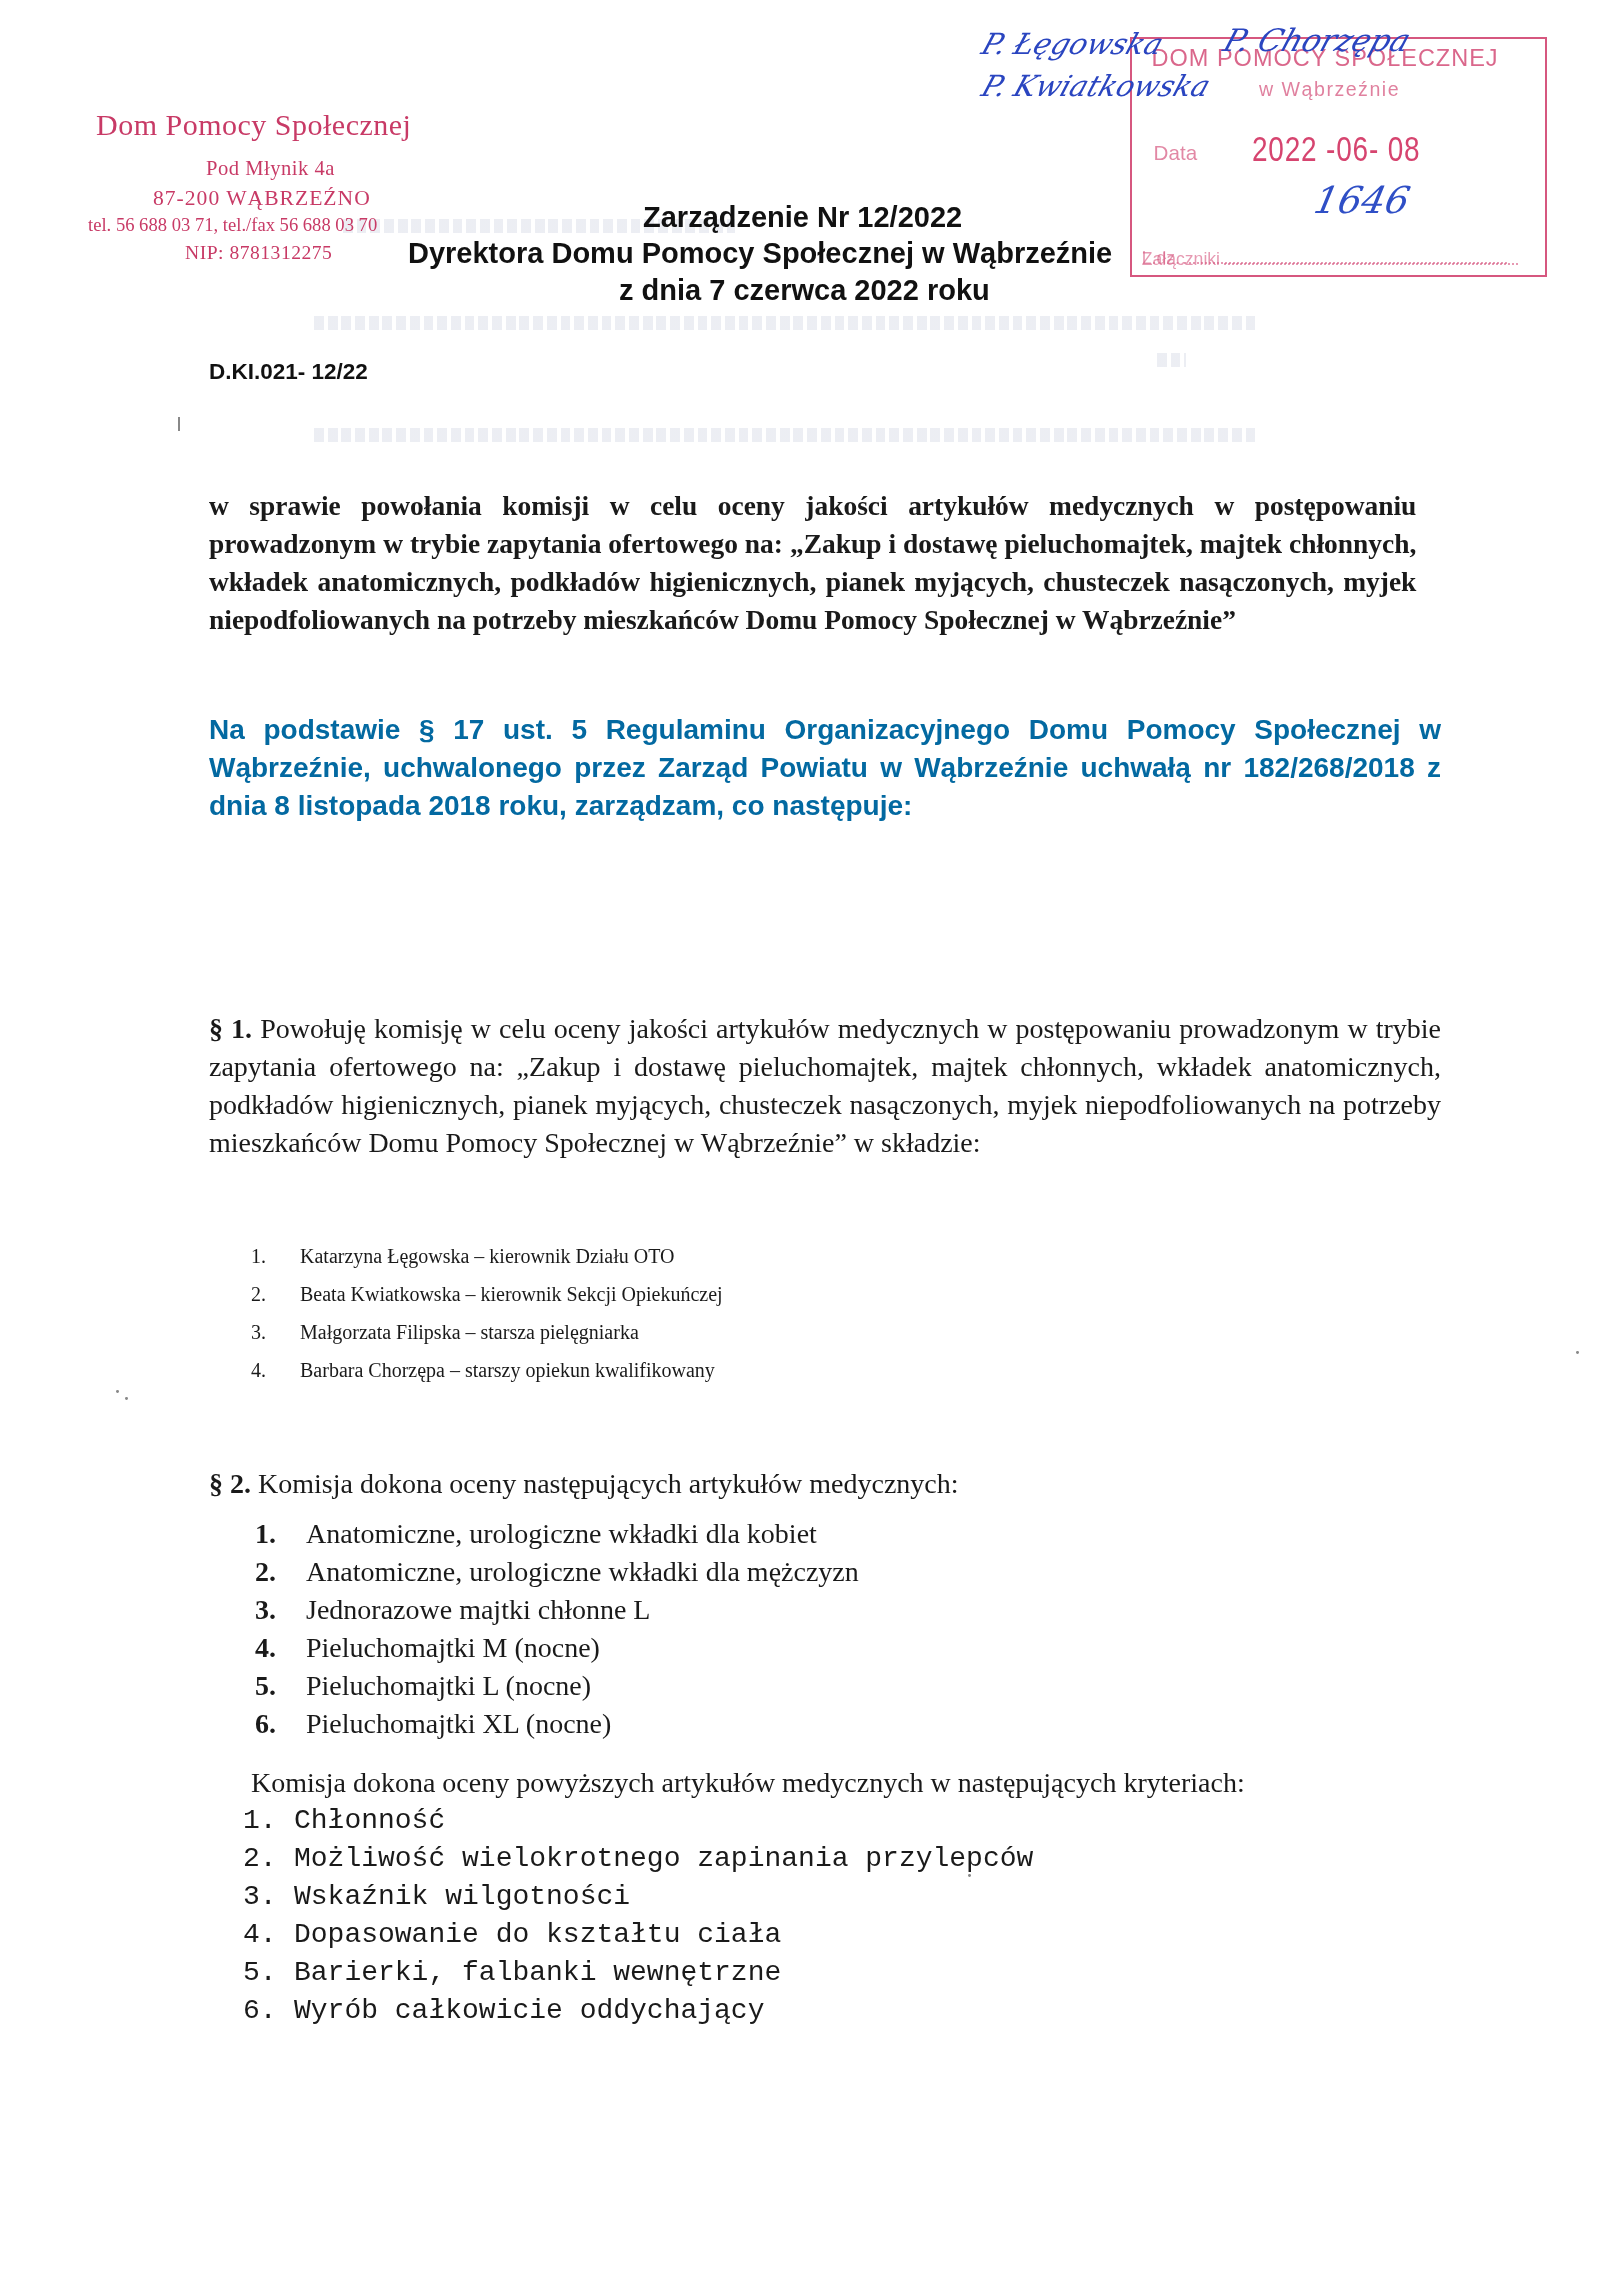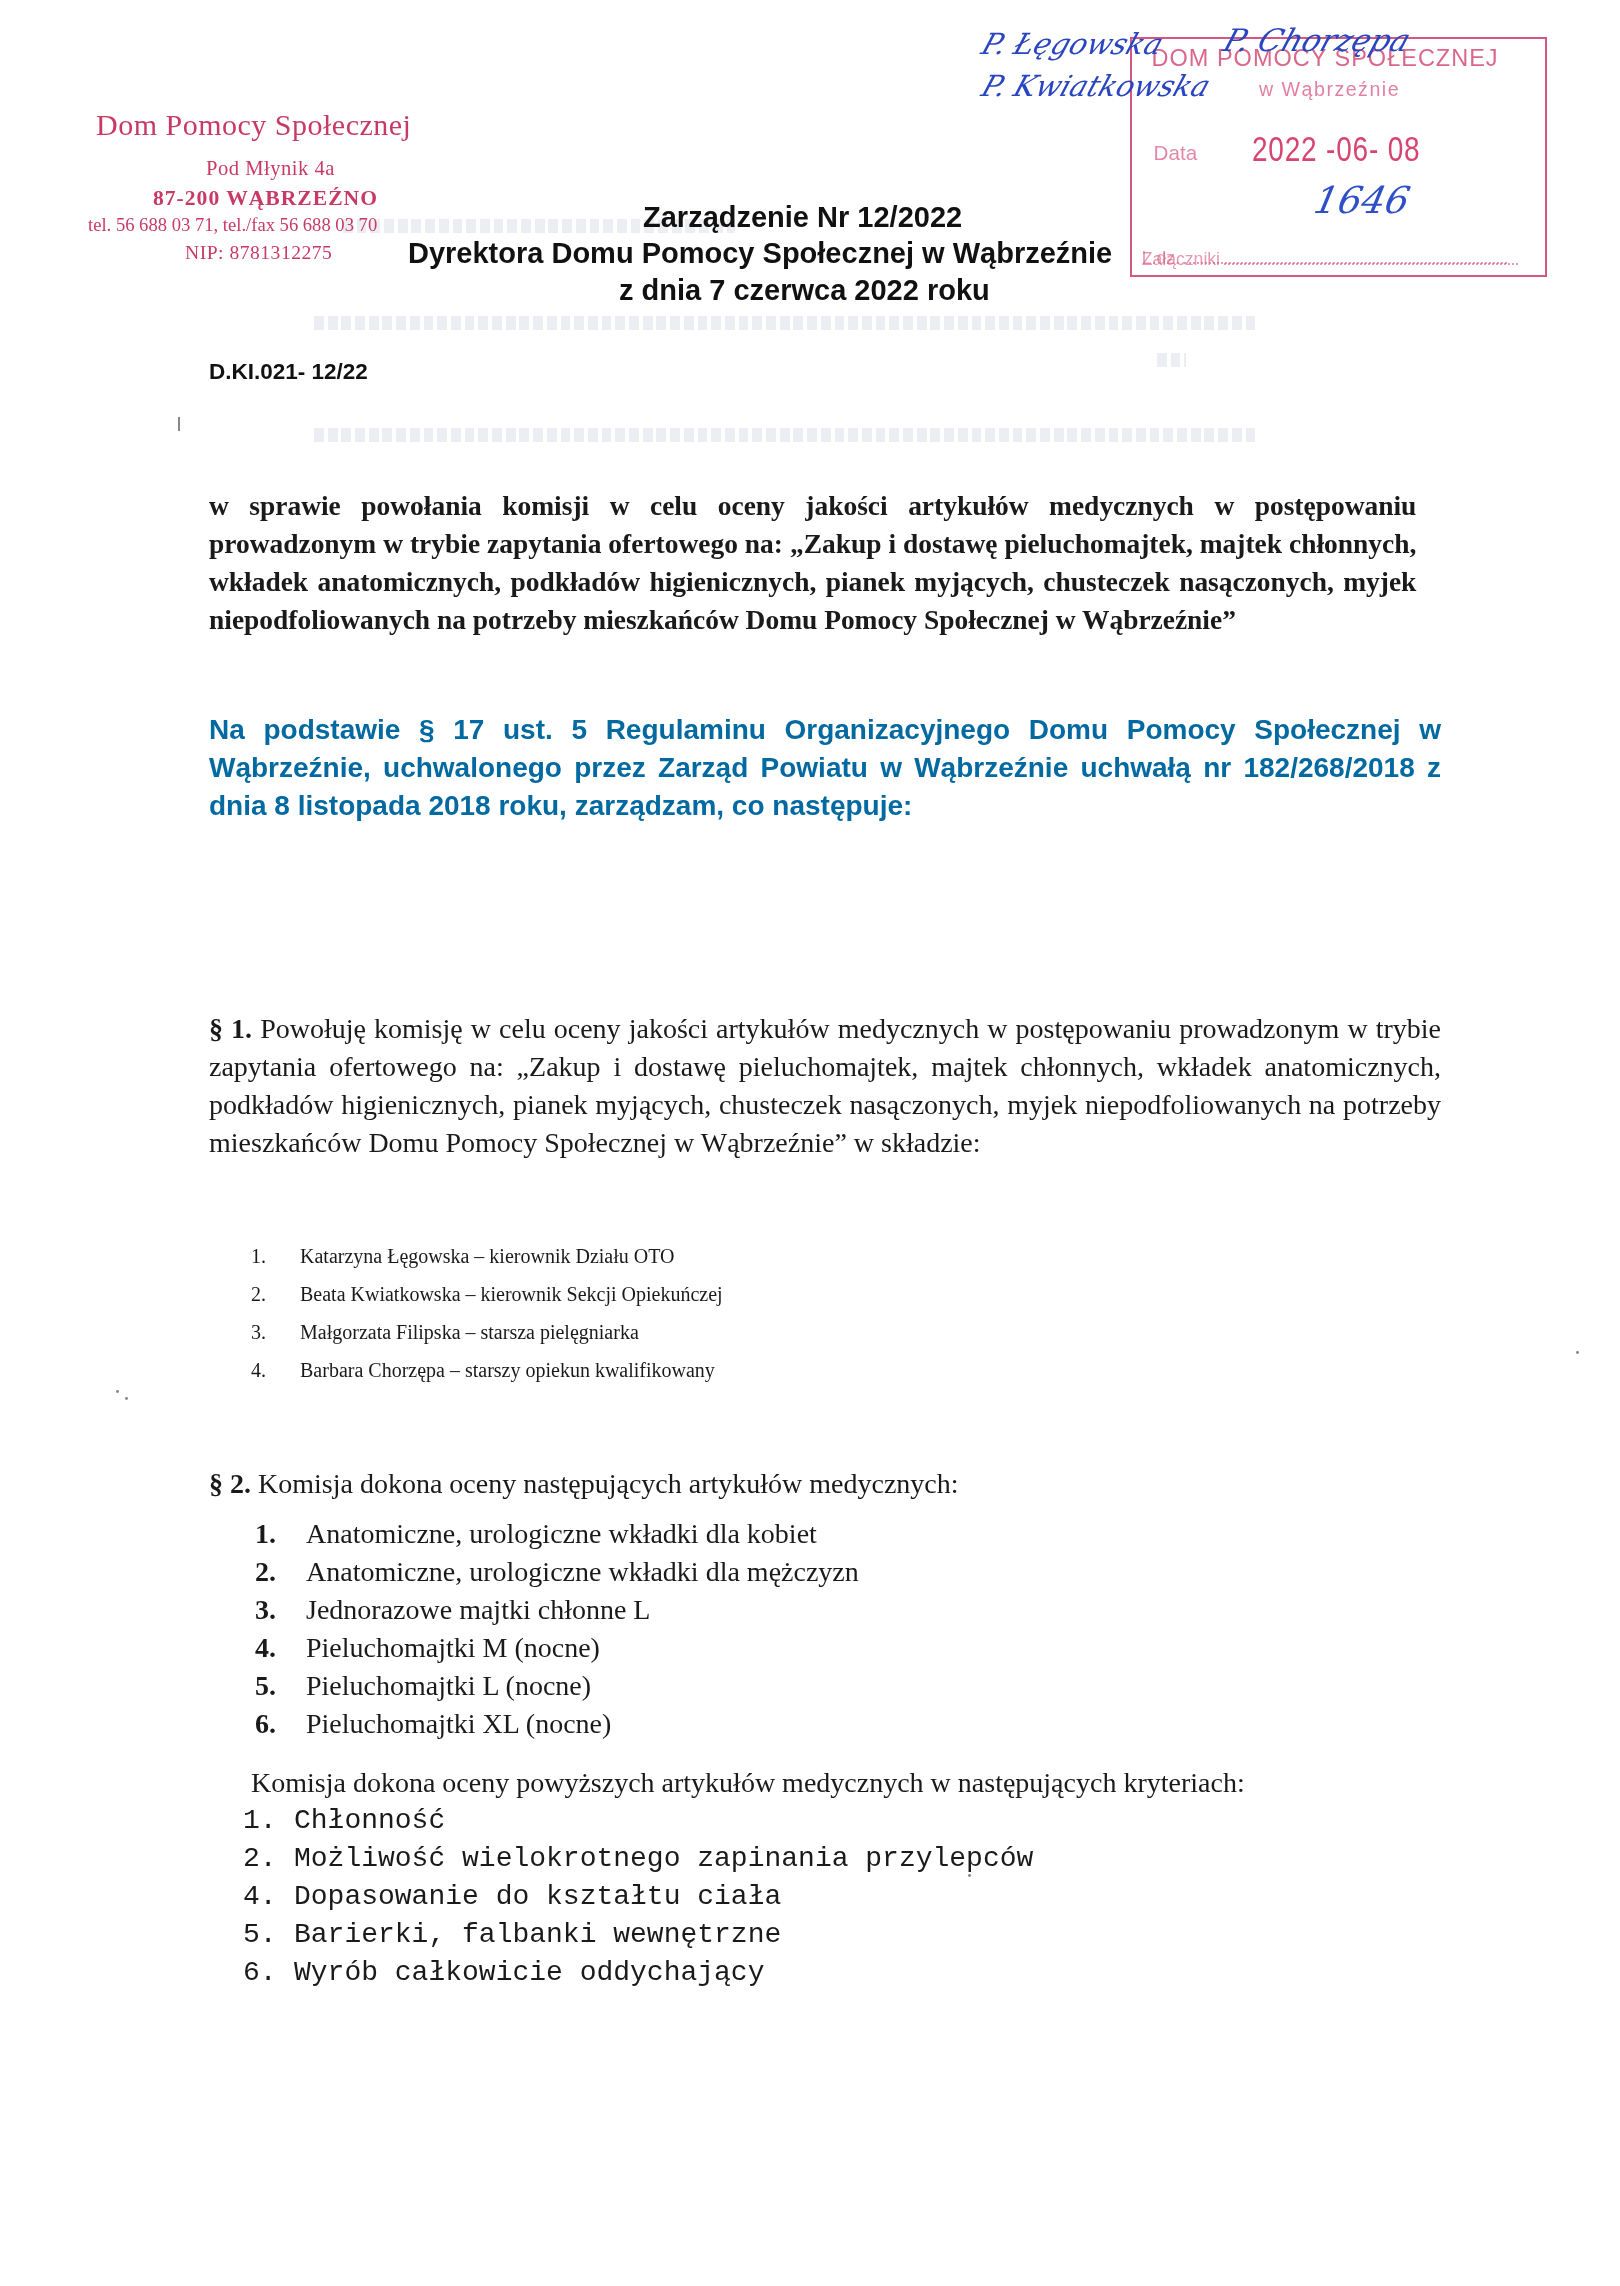--- a/index.html
+++ b/index.html
@@ -3,21 +3,21 @@
 <meta charset="utf-8">
 <style>
   html, body { margin: 0; padding: 0; background: #ffffff; }
   body { width: 1620px; height: 2287px; position: relative; overflow: hidden; }
   .page { position: absolute; inset: 0; background: #ffffff; }
 
   
   .letterhead { position: absolute; left: 59px; top: 108px; width: 510px; color: #c83a66; font-family: "Liberation Serif", serif; text-align: center; }
   .letterhead .org { font-size: 30px; letter-spacing: 0.5px; position: absolute; left: 37px; top: 0; white-space: nowrap; }
   .letterhead .street { font-size: 20.6px; position: absolute; left: 147px; top: 49px; white-space: nowrap; letter-spacing: 0.5px; }
-  .letterhead .city { font-size: 21.6px; position: absolute; left: 94px; top: 78px; white-space: nowrap; letter-spacing: 1px; font-weight: bold; }
+  .letterhead .city { font-size: 21.6px; position: absolute; left: 94px; top: 78px; white-space: nowrap; letter-spacing: 1px; }
   .letterhead .tel { font-size: 18.6px; position: absolute; left: 29px; top: 106px; white-space: nowrap; }
   .letterhead .nip { font-size: 19.6px; position: absolute; left: 126px; top: 134px; white-space: nowrap; letter-spacing: 0.5px; }
 
   
   .title { position: absolute; font-family: "Liberation Sans", sans-serif; font-weight: bold; color: #111; white-space: nowrap; }
   .title.t1 { left: 643px; top: 201px; font-size: 29px; }
   .title.t2 { left: 408px; top: 237px; font-size: 29px; }
   .title.t3 { left: 619px; top: 274px; font-size: 29px; }
   .refno { position: absolute; left: 209px; top: 359px; font-family: "Liberation Sans", sans-serif; font-weight: bold; font-size: 22.5px; color: #111; }
 
@@ -132,20 +132,21 @@
     <li><span class="num">3.</span><span>Jednorazowe majtki chłonne L</span></li>
     <li><span class="num">4.</span><span>Pieluchomajtki M (nocne)</span></li>
     <li><span class="num">5.</span><span>Pieluchomajtki L (nocne)</span></li>
     <li><span class="num">6.</span><span>Pieluchomajtki XL (nocne)</span></li>
   </ol>
 
   <div class="criteria-intro">Komisja dokona oceny powyższych artykułów medycznych w następujących kryteriach:</div>
   <ol class="criteria">
     <li><span class="num">1.</span><span>Chłonność</span></li>
     <li><span class="num">2.</span><span>Możliwość wielokrotnego zapinania przylepców</span></li>
+    <li><span class="num">3.</span><span>Wskaźnik wilgotności</span></li>
     <li><span class="num">4.</span><span>Dopasowanie do kształtu ciała</span></li>
     <li><span class="num">5.</span><span>Barierki, falbanki wewnętrzne</span></li>
     <li><span class="num">6.</span><span>Wyrób całkowicie oddychający</span></li>
   </ol>
 
   <div class="speck" style="left:116px; top:1390px;"></div>
   <div class="speck" style="left:125px; top:1397px;"></div>
   <div class="speck" style="left:1576px; top:1351px;"></div>
   <div class="speck" style="left:968px; top:1874px;"></div>
   <div class="speck" style="left:178px; top:417px; width:2px; height:13.7px; border-radius:0;"></div>

